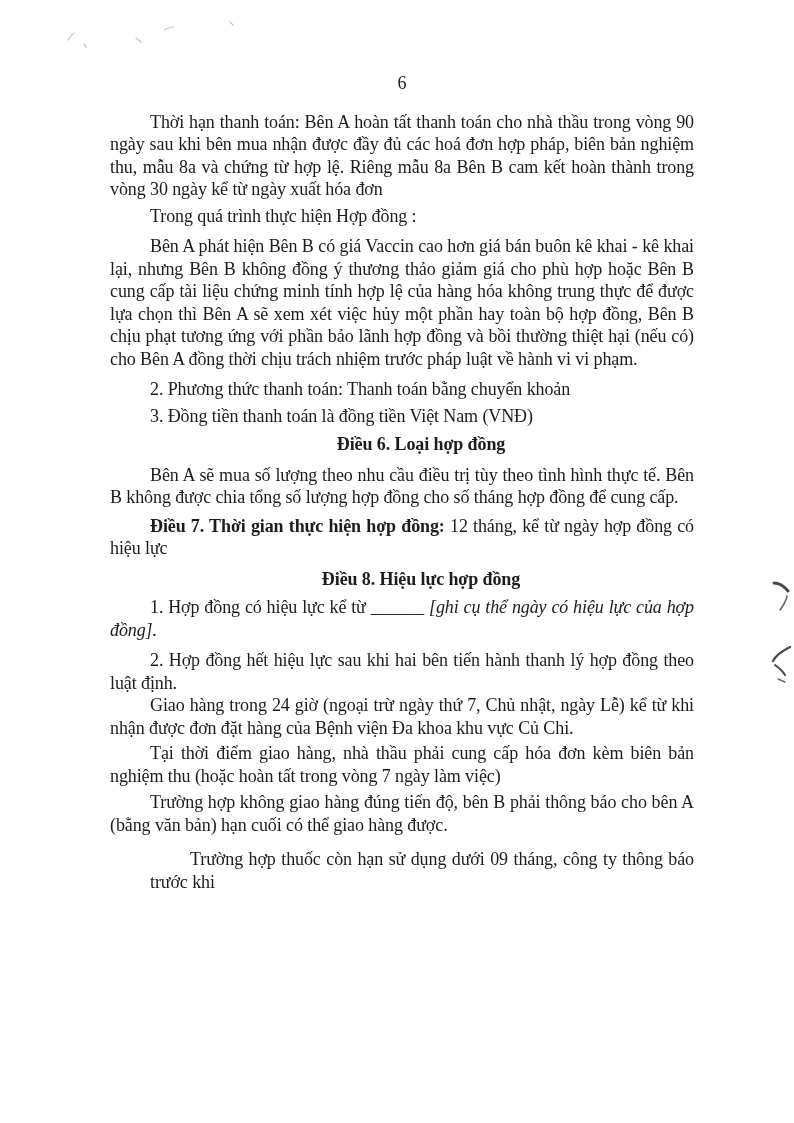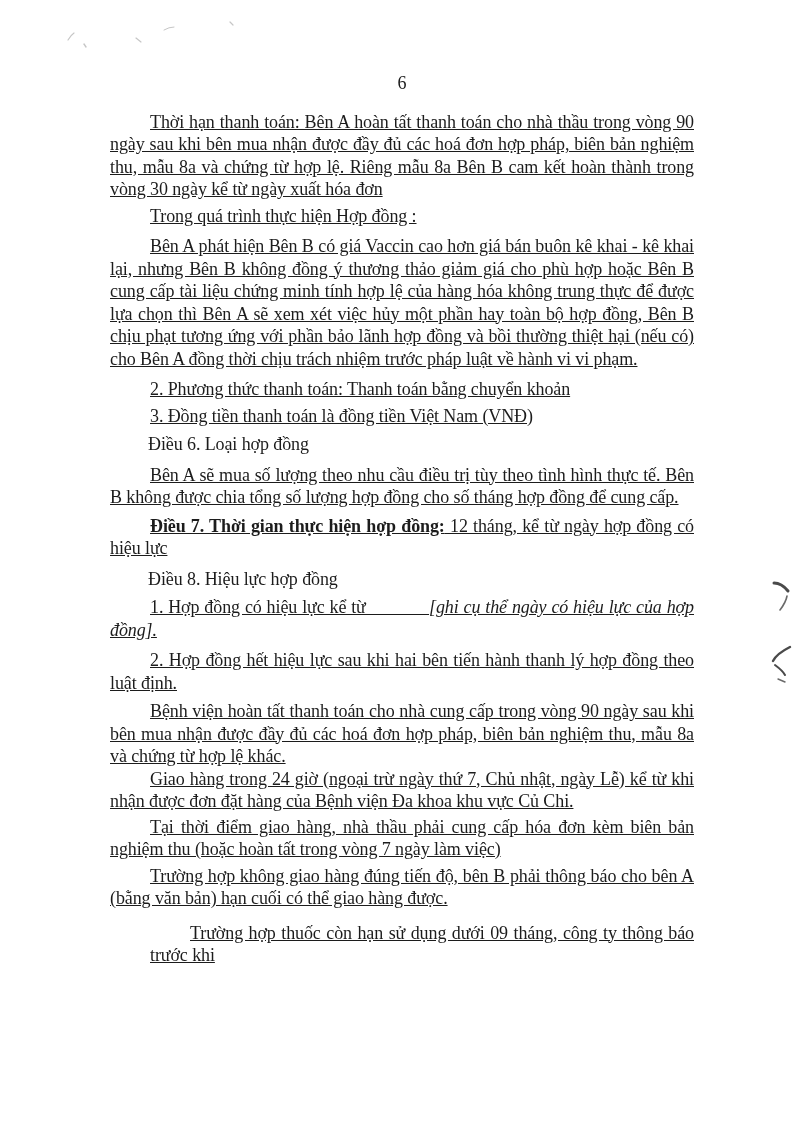--- a/index.html
+++ b/index.html
@@ -27,26 +27,25 @@
     letter-spacing: -0.1px;
   }
   .pageno {
     text-align: center;
     margin: 0 0 16px 0;
   }
   p { margin: 0; }
   .p {
     text-align: justify;
     text-indent: 40px;
-    text-decoration: underline;
   }
   .h {
-    font-weight: normal;
+    font-weight: bold;
     text-indent: 38px;
-    text-align: left;
+    text-align: center;
   }
   .mt2  { margin-top: 3px; }
   .mt4  { margin-top: 4px; }
   .mt6  { margin-top: 6px; }
   .mt8  { margin-top: 8px; }
   .mt12 { margin-top: 12px; margin-left: 40px; }
   .it { font-style: italic; }
   .bd { font-weight: bold; margin-top: 48px; }
   .artifact { position: absolute; pointer-events: none; }
   .pen  { stroke: #4a4a4a; fill: none; stroke-linecap: round; }
@@ -99,21 +98,20 @@
     <p class="p mt6"><b class="bd">Điều 7. Thời gian thực hiện hợp đồng:</b><span> 12 tháng, kể từ ngày hợp đồng có hiệu lực</span></p>
 
     <p class="h mt8">Điều 8. Hiệu lực hợp đồng</p>
 
     <p class="p mt6"><span>1. Hợp đồng có hiệu lực kể từ ______ </span><i class="it">[ghi cụ thể ngày có hiệu lực của hợp đồng].</i></p>
 
     <p class="p mt8">2. Hợp đồng hết hiệu lực sau khi hai bên tiến hành thanh lý hợp đồng theo luật định.</p>
 
 
 
-    <p class="p mt6">Bệnh viện hoàn tất thanh toán cho nhà cung cấp trong vòng 90 ngày sau khi bên mua nhận được đầy đủ các hoá đơn hợp pháp, biên bản nghiệm thu, mẫu 8a và chứng từ hợp lệ khác.</p>
 
 
     <p class="p">Giao hàng trong 24 giờ (ngoại trừ ngày thứ 7, Chủ nhật, ngày Lễ) kể từ khi nhận được đơn đặt hàng của Bệnh viện Đa khoa khu vực Củ Chi.</p>
 
     <p class="p mt2">Tại thời điểm giao hàng, nhà thầu phải cung cấp hóa đơn kèm biên bản nghiệm thu (hoặc hoàn tất trong vòng 7 ngày làm việc)</p>
 
     <p class="p mt4">Trường hợp không giao hàng đúng tiến độ, bên B phải thông báo cho bên A (bằng văn bản) hạn cuối có thể giao hàng được.</p>
 
     <p class="p mt12">Trường hợp thuốc còn hạn sử dụng dưới 09 tháng, công ty thông báo trước khi</p>
 

